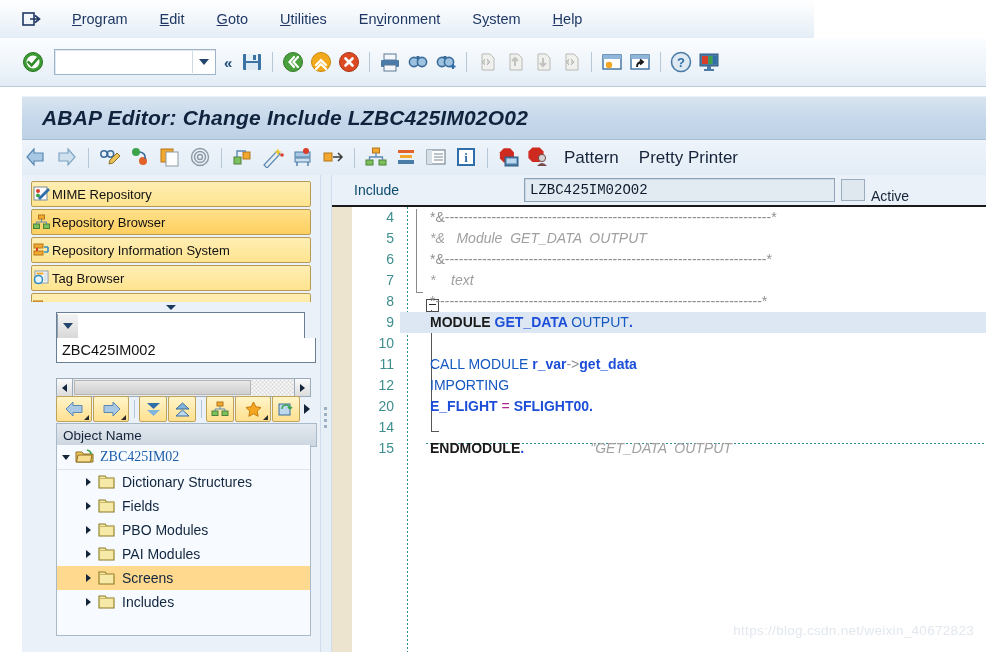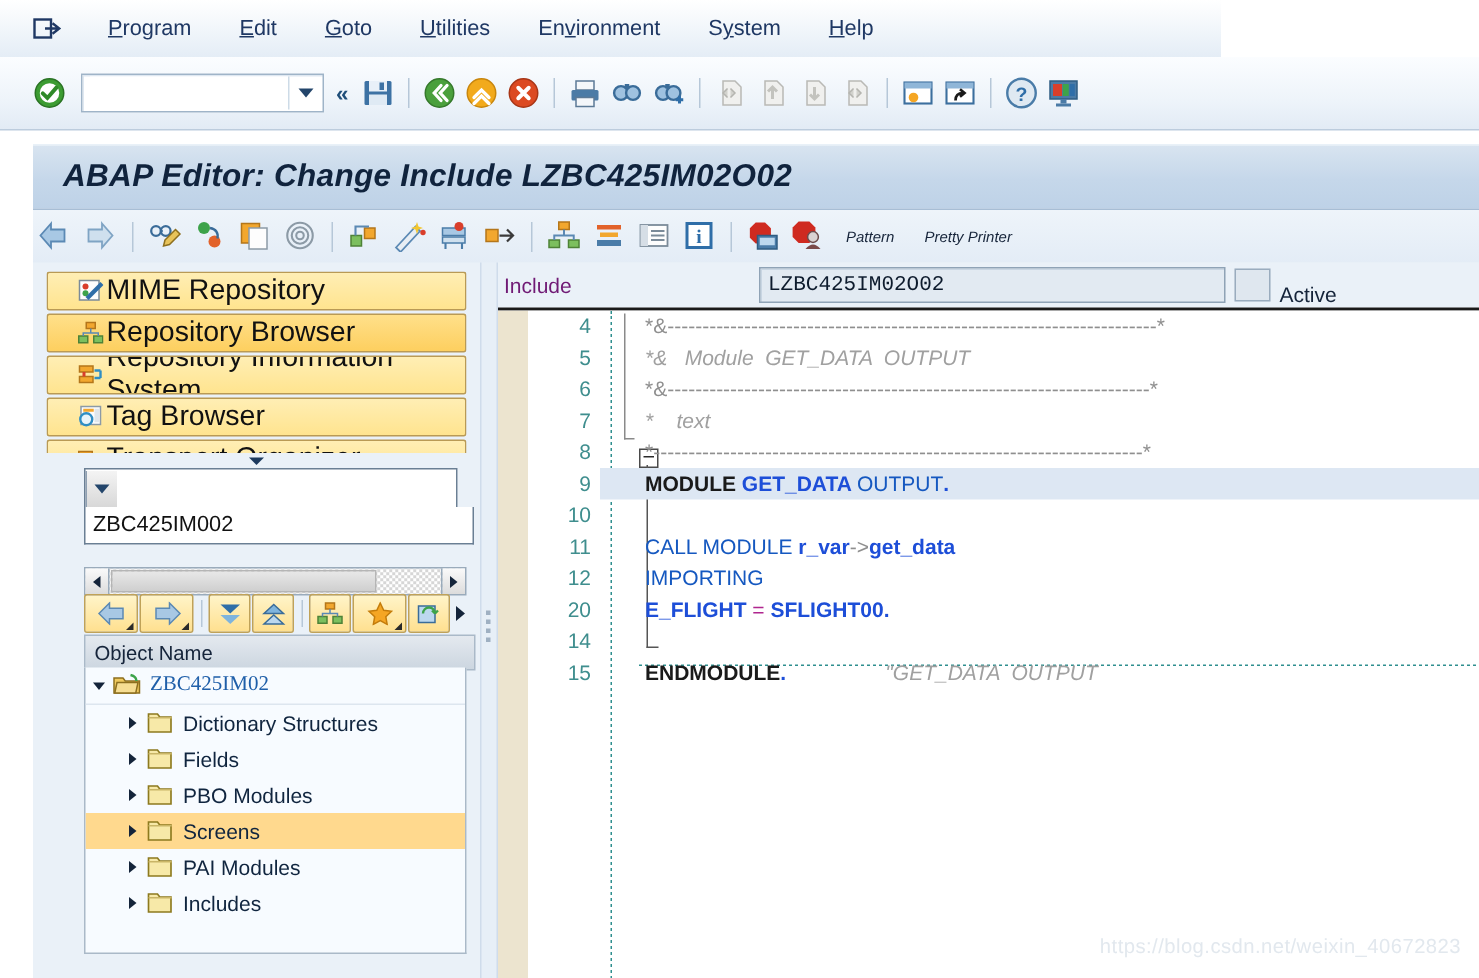--- a/index.html
+++ b/index.html
@@ -68,39 +68,39 @@
 
   
   .apptoolbar{
     height:36px;width:100%;
     background:linear-gradient(to bottom,#eef4fa 0%,#e3ecf6 100%);
     border-bottom:1px solid #c2d2e2;
     display:flex;align-items:center;
   }
   .at-ico{width:26px;height:24px;margin:0 2px;display:inline-block;position:relative;}
   .at-sep{width:1px;height:20px;background:#b6c7d8;margin:0 6px;}
-  .at-text{font-size:10px;color:#16243a;padding:0 10px;white-space:nowrap;font-style:italic;}
+  .at-text{font-size:17px;color:#16243a;padding:0 10px;white-space:nowrap;}
 
   
   .content{position:absolute;left:0;top:79px;width:964px;height:477px;display:flex;}
   .sidebar{width:298px;height:477px;background:#eaf1f8;position:relative;}
   .splitter{width:10px;height:477px;background:#e7eff7;position:relative;
             border-left:1px solid #cfdceb;border-right:1px solid #cfdceb;}
   .grip{position:absolute;left:3px;top:232px;width:4px;height:26px;}
   .grip i{display:block;width:3px;height:3px;background:#9fb0c2;margin-bottom:3px;}
   .main{flex:1;height:477px;background:#eaf1f8;position:relative;}
 
   
   .navlist{padding:6px 8px 0 9px;}
   .navbtn{
     height:24px;margin-bottom:2px;
     background:linear-gradient(to bottom,#ffeeb4 0%,#ffe48f 100%);
     border:1px solid #b99a55;border-radius:2px;
-    display:flex;align-items:center;padding-left:20px;
-    font-size:19px;color:#111;overflow:hidden;
+    display:flex;align-items:center;padding-left:1px;
+    font-size:13px;color:#111;overflow:hidden;
   }
   .navbtn.sel{background:linear-gradient(to bottom,#ffe08a 0%,#fdcf5f 100%);}
   .navbtn .ni{width:17px;height:17px;margin-right:2px;flex:0 0 auto;}
   .navclip{position:absolute;left:9px;top:6px;width:280px;height:121px;overflow:hidden;}
   .navmore{position:absolute;left:9px;top:126px;width:280px;height:12px;
            display:flex;align-items:center;justify-content:center;}
   .navmore .tri{width:0;height:0;border-left:5px solid transparent;border-right:5px solid transparent;border-top:5px solid #1c3a5e;}
 
   
   .selwrap{position:absolute;left:34px;top:137px;width:247px;height:26px;
@@ -150,21 +150,21 @@
   .tw{width:18px;display:flex;align-items:center;justify-content:center;}
   .tw .dn{width:0;height:0;border-left:4.5px solid transparent;border-right:4.5px solid transparent;border-top:5.5px solid #14243a;}
   .tw .rt{width:0;height:0;border-top:4.5px solid transparent;border-bottom:4.5px solid transparent;border-left:5.5px solid #14243a;}
   .tico{width:20px;height:16px;margin-right:5px;position:relative;flex:0 0 auto;}
   .trow.root .tlabel{color:#1f5fa9;}
   .tindent{width:22px;flex:0 0 auto;}
 
   
   .edhdr{position:absolute;left:0;top:0;width:656px;height:30px;
          background:#eaf1f8;display:flex;align-items:center;}
-  .edhdr .lbl{margin-left:4px;width:170px;font-size:14px;color:#701a75;}
+  .edhdr .lbl{margin-left:22px;width:170px;font-size:14px;color:#0c4a6e;}
   .incfield{width:304px;height:22px;background:#e2eaf2;border:1px solid #8fa3b6;
             box-shadow:inset 1px 1px 0 #c9d6e3;
             display:flex;align-items:center;padding-left:5px;
             font-family:"Liberation Mono",monospace;font-size:14px;color:#0d1b2d;}
   .statuschip{width:22px;height:20px;background:#dfe7ef;border:1px solid #9aacbe;margin-left:6px;}
   .statustxt{margin-left:6px;font-size:14px;color:#15243a;margin-top:11px;}
 
   
   .codearea{position:absolute;left:0;top:30px;width:656px;height:447px;
             background:#ffffff;border-top:2px solid #1a1a1a;display:flex;overflow:hidden;}
@@ -655,45 +655,45 @@
                 <i class="rt"></i>
               </span>
               <span class="tico">
                 <svg width="20" height="16" viewBox="0 0 20 16">
                   <path d="M2 2 h6 l1.5 2 H17 v10 H2 z" fill="#f7e9a8" stroke="#8d7a1f" stroke-width="1.1"></path>
                   <path d="M2 4.5 h15.5" stroke="#c9b566"></path>
                 </svg>
               </span>
               <span class="tlabel">PBO Modules</span>
             </div>
-            <div class="trow sel">
+            <div class="trow">
               <span class="tindent"></span>
               <span class="tw">
                 <i class="rt"></i>
               </span>
               <span class="tico">
                 <svg width="20" height="16" viewBox="0 0 20 16">
                   <path d="M2 2 h6 l1.5 2 H17 v10 H2 z" fill="#f7e9a8" stroke="#8d7a1f" stroke-width="1.1"></path>
                   <path d="M2 4.5 h15.5" stroke="#c9b566"></path>
                 </svg>
               </span>
-              <span class="tlabel">Screens</span>
-            </div>
-            <div class="trow">
+              <span class="tlabel">PAI Modules</span>
+            </div>
+            <div class="trow sel">
               <span class="tindent"></span>
               <span class="tw">
                 <i class="rt"></i>
               </span>
               <span class="tico">
                 <svg width="20" height="16" viewBox="0 0 20 16">
                   <path d="M2 2 h6 l1.5 2 H17 v10 H2 z" fill="#f7e9a8" stroke="#8d7a1f" stroke-width="1.1"></path>
                   <path d="M2 4.5 h15.5" stroke="#c9b566"></path>
                 </svg>
               </span>
-              <span class="tlabel">PAI Modules</span>
+              <span class="tlabel">Screens</span>
             </div>
             <div class="trow">
               <span class="tindent"></span>
               <span class="tw">
                 <i class="rt"></i>
               </span>
               <span class="tico">
                 <svg width="20" height="16" viewBox="0 0 20 16">
                   <path d="M2 2 h6 l1.5 2 H17 v10 H2 z" fill="#f7e9a8" stroke="#8d7a1f" stroke-width="1.1"></path>
                   <path d="M2 4.5 h15.5" stroke="#c9b566"></path>

